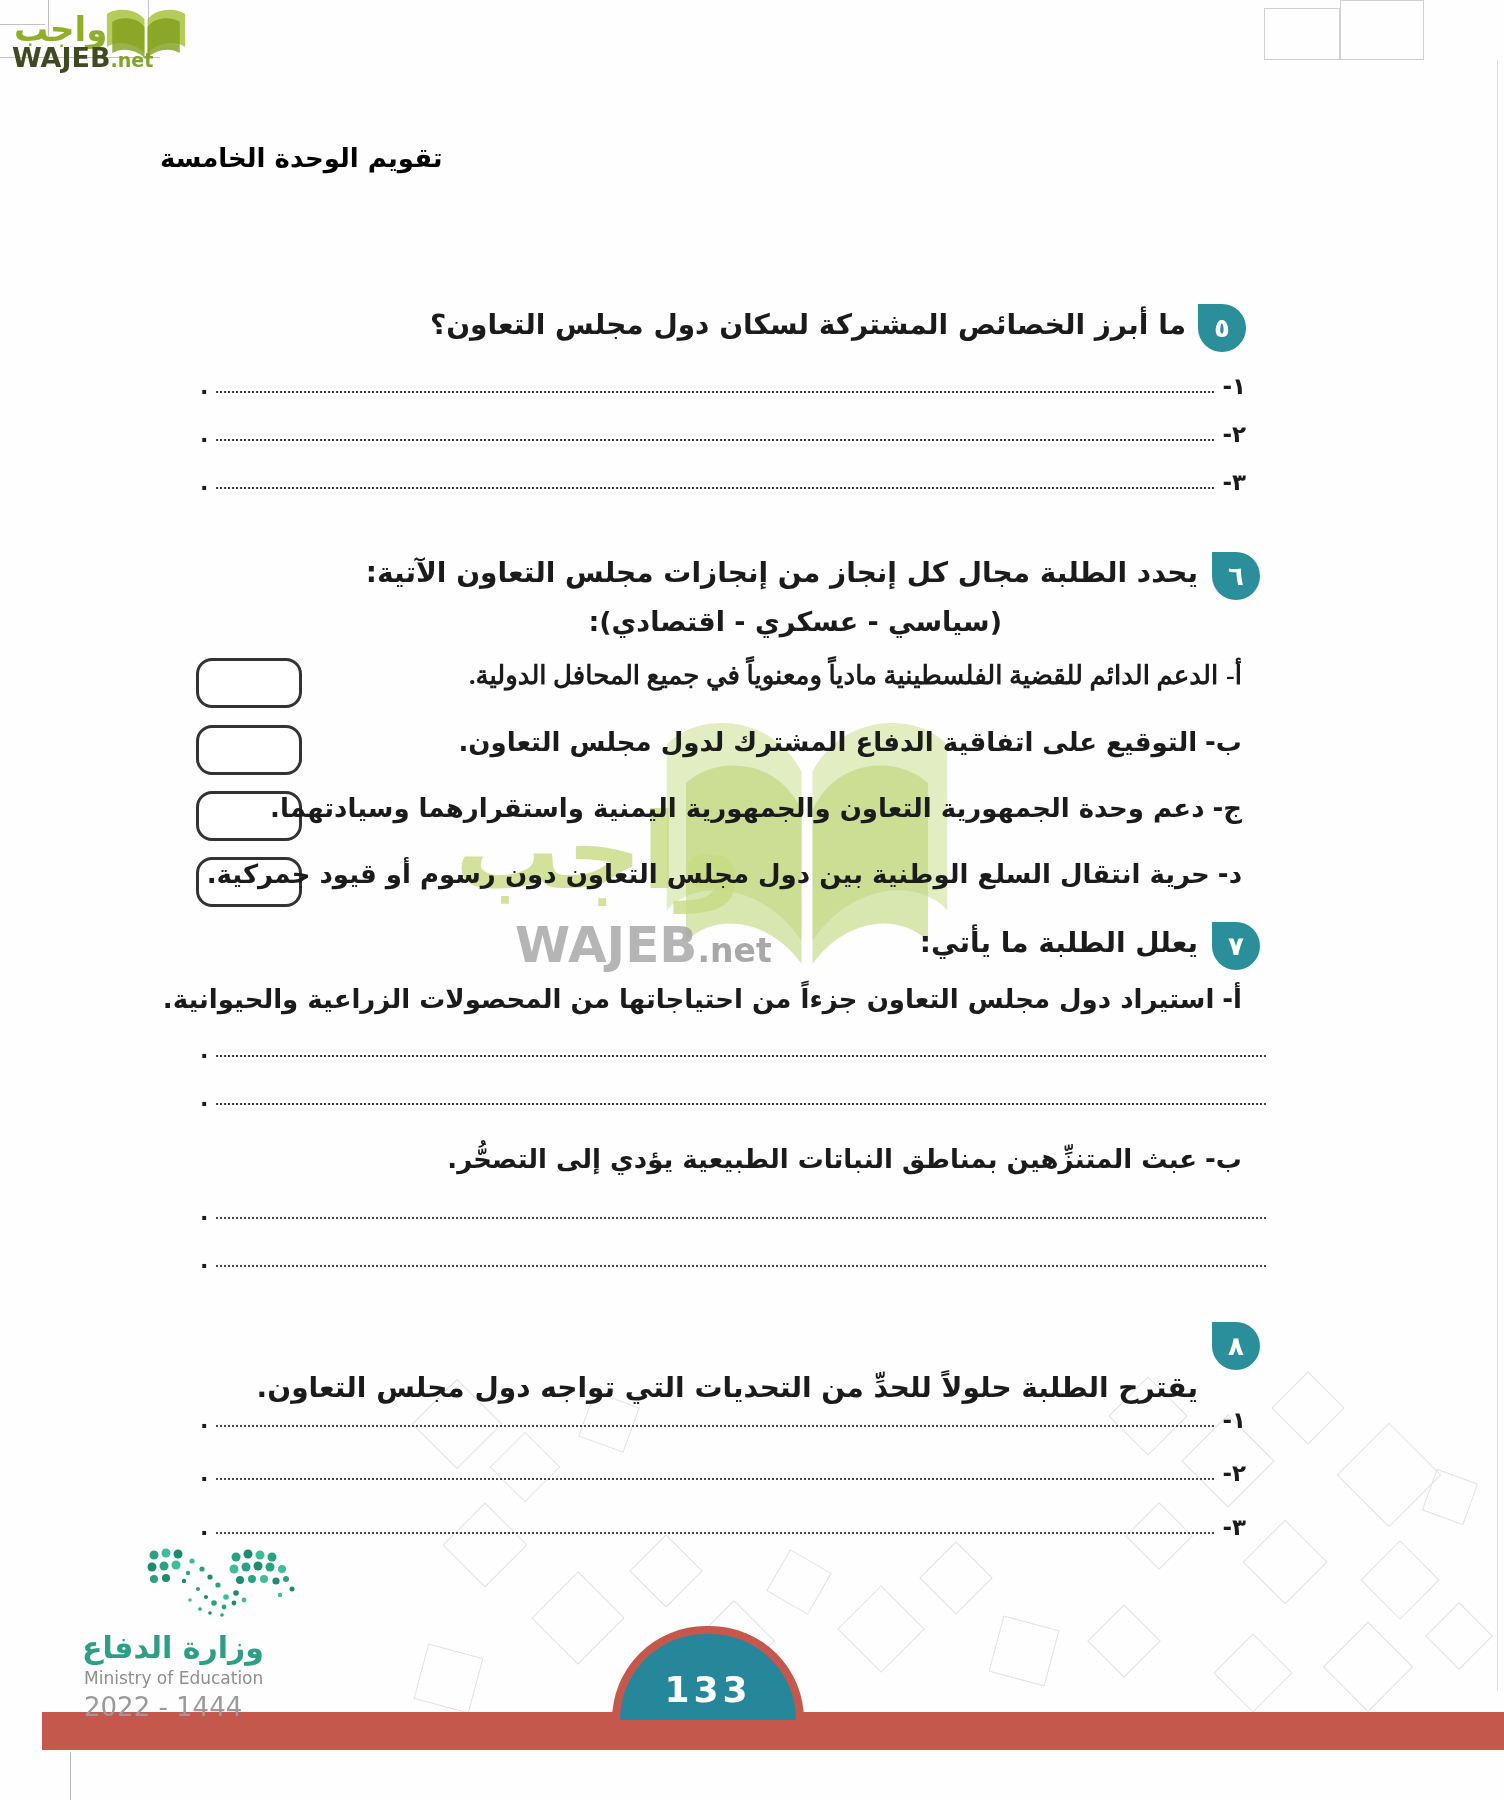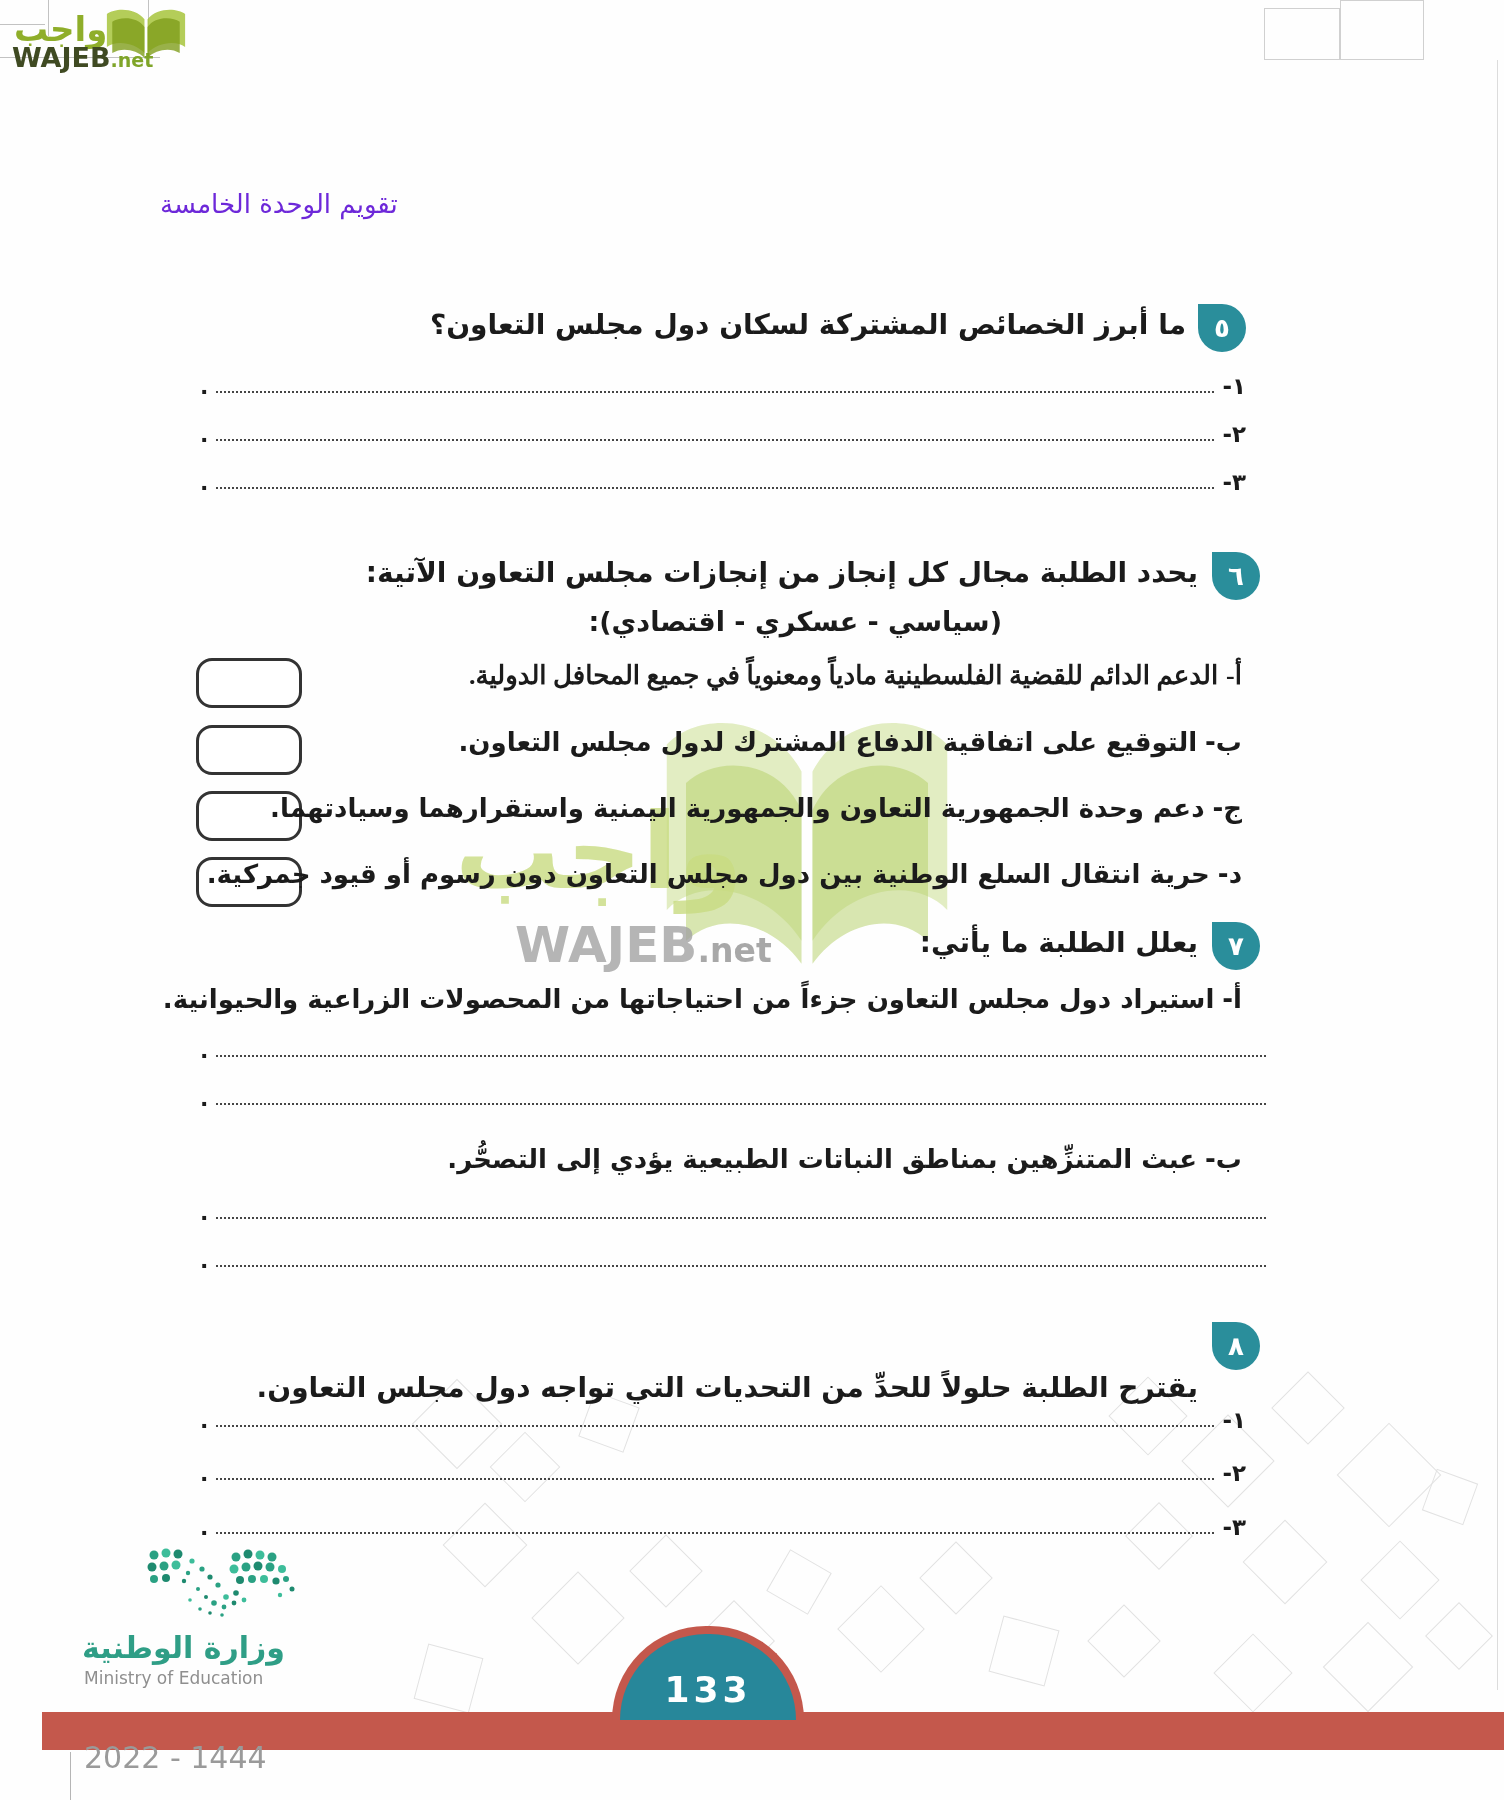--- a/index.html
+++ b/index.html
@@ -3,42 +3,42 @@
 <meta charset="utf-8">
 <style>
   html,body{margin:0;padding:0;background:#ffffff;}
   #page{position:relative;width:1504px;height:1800px;background:#fefefe;overflow:hidden;
         font-family:"DejaVu Sans",sans-serif;color:#1b1b1b;}
   .abs{position:absolute;}.z1{z-index:1}.z2{z-index:2}
   
   .wajeb-ar{font-size:34px;font-weight:bold;color:#8fae2a;line-height:1;}
   .wajeb-latin{font-size:27px;font-weight:bold;color:#3f4a22;line-height:1;}
   .wajeb-tld{font-size:19px;font-weight:bold;color:#7fa529;}
-  .unit-header{font-size:26px;font-weight:normal;color:#6d28d9;direction:rtl;white-space:nowrap;margin-top:46px;}
+  .unit-header{font-size:26px;font-weight:bold;color:#000000;direction:rtl;white-space:nowrap;}
   
   .q-badge{width:48px;height:48px;background:#2a8e9b;border-radius:0 50% 50% 50%;
            display:flex;align-items:center;justify-content:center;
            color:#fff;font-size:26px;font-weight:bold;z-index:2;}
   .q-text{direction:rtl;text-align:right;font-weight:bold;font-size:28px;white-space:nowrap;z-index:2;}
   .item-text{direction:rtl;text-align:right;font-weight:bold;font-size:26px;white-space:nowrap;z-index:2;}
   .item-text .lbl{margin-left:8px;}
   
   .ans-row{display:flex;direction:rtl;align-items:flex-end;z-index:2;}
   .ans-row .num{font-weight:bold;font-size:23px;line-height:1;margin-left:8px;}
   .ans-row .dots{flex:1;border-bottom:2px dotted #454545;height:0;margin-bottom:5px;}
   .ans-row .dot-end{font-weight:bold;font-size:22px;line-height:1;margin-right:8px;}
   .ans-box{width:100px;height:44px;border:3px solid #333;border-radius:16px;background:#fff;z-index:2;}
   
   .wm-ar{font-size:105px;font-weight:bold;color:#c9dc82;opacity:.8;line-height:1;z-index:1;}
   .wm-latin{font-size:50px;font-weight:bold;color:#a3a3a3;opacity:.8;line-height:1;z-index:1;}
   .wm-tld{font-size:33px;font-weight:bold;color:#a8a8a8;}
   
   .ministry-ar{font-size:30px;font-weight:bold;color:#2f9e86;direction:rtl;white-space:nowrap;z-index:2;}
   .ministry-en{font-size:17px;color:#8f8f8f;white-space:nowrap;z-index:2;}
-  .ministry-years{font-size:30px;color:#9a9a9a;white-space:nowrap;z-index:2;margin-top:48px;}
+  .ministry-years{font-size:26px;color:#9a9a9a;white-space:nowrap;z-index:2;}
   .footer-bar{left:42px;right:0;top:1712px;height:38px;background:#c4584c;z-index:1;}
   .page-dome{left:612px;top:1626px;width:176px;height:86px;background:#27879a;
              border:8px solid #c4584c;border-bottom:none;border-radius:96px 96px 0 0;
              display:flex;align-items:flex-end;justify-content:center;z-index:2;}
   .page-dome .pn{color:#fff;font-size:36px;font-weight:bold;margin-bottom:10px;letter-spacing:4px;}
   .decor{border:1.5px solid #e2e2e2;background:transparent;z-index:0;}
   .mark{background:#c2c2c2;z-index:0;}
   .corner-rect{border:1px solid #d0d0d0;z-index:0;}
 </style>
 </head>
@@ -224,21 +224,21 @@
       <circle cx="96" cy="48" r="2.8" fill="#1e8a6f"></circle>
         <circle cx="84" cy="62" r="2.4" fill="#2aa183"></circle>
         <circle cx="94" cy="58" r="2.4" fill="#1e8a6f"></circle>
         <circle cx="104" cy="55" r="2.4" fill="#3dbd9a"></circle>
       <circle cx="60" cy="64" r="1.8" fill="#2aa183"></circle>
         <circle cx="70" cy="68" r="1.8" fill="#1e8a6f"></circle>
         <circle cx="82" cy="70" r="1.8" fill="#2aa183"></circle>
         <circle cx="50" cy="55" r="1.8" fill="#3dbd9a"></circle>
     </g>
   </svg>
-  <div class="abs ministry-ar" style="left:82px;top:1630px;">وزارة الوطنية</div>
+  <div class="abs ministry-ar" style="left:82px;top:1630px;">وزارة الدفاع</div>
   <div class="abs ministry-en" style="left:84px;top:1668px;">Ministry of Education</div>
   <div class="abs ministry-years" style="left:84px;top:1692px;">2022 - 1444</div>
 
   <div class="abs footer-bar"></div>
   <div class="abs page-dome">
     <span class="pn">133</span>
   </div>
   <div class="abs mark" style="left:70px;top:1752px;width:1px;height:48px;background:#b5b5b5;"></div>
 
 </div>

